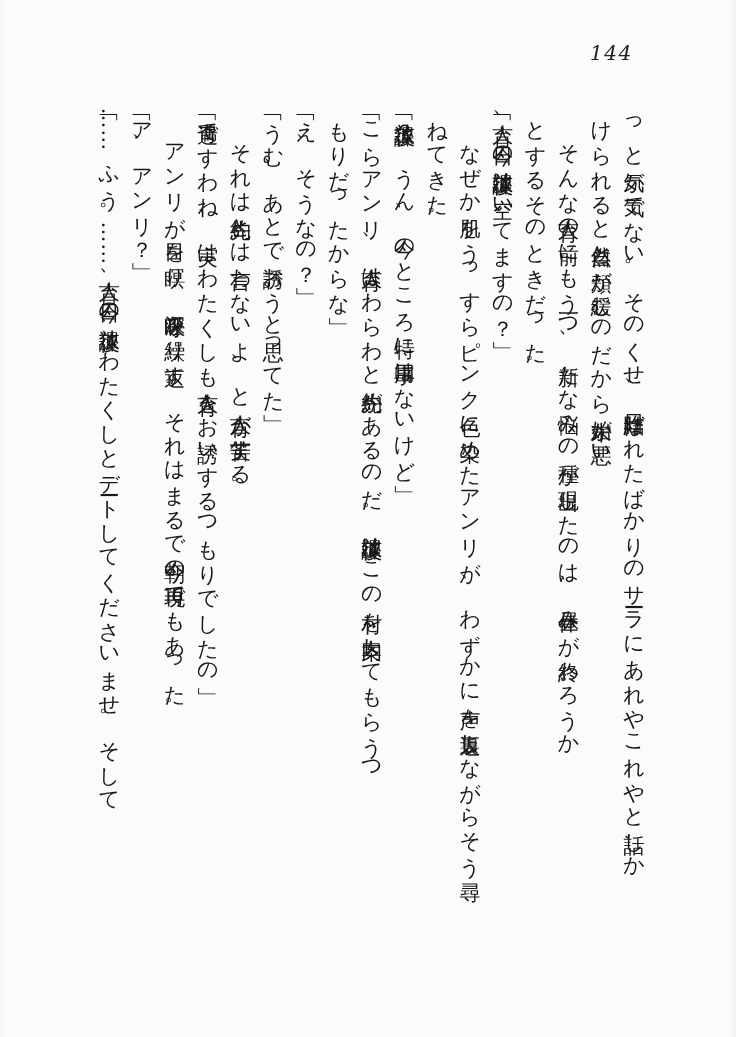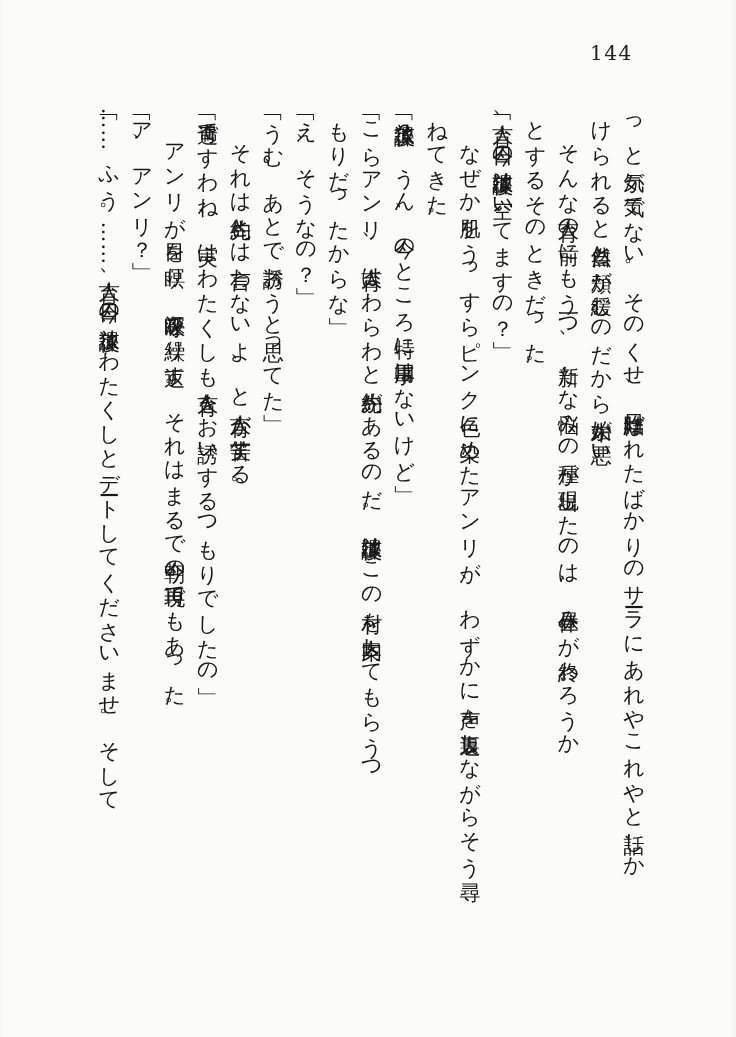--- a/index.html
+++ b/index.html
@@ -20,20 +20,21 @@
     background:
       linear-gradient(to left, rgba(0,0,0,0.03), rgba(0,0,0,0) 6px),
       linear-gradient(to right, rgba(0,0,0,0.02), rgba(0,0,0,0) 5px),
       #fbfbfa;
   }
   .page-number {
     position: absolute;
     top: 41px;
     left: 590px;
     font-size: 20px;
+    font-style: italic;
     letter-spacing: 1.5px;
     color: #222222;
   }
   .text-block {
     position: absolute;
     top: 107px;
     right: 86px;
     height: 828px;
     writing-mode: vertical-rl;
     text-orientation: mixed;

